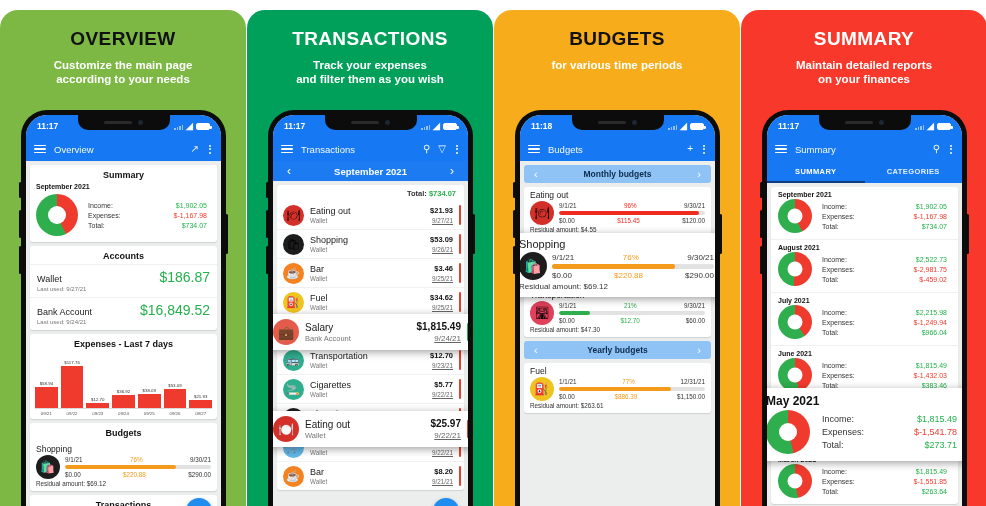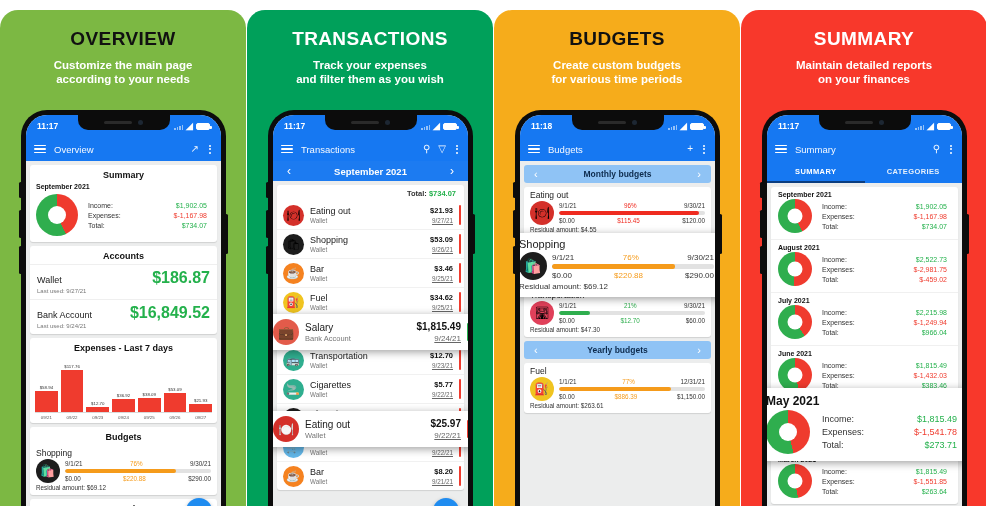--- a/index.html
+++ b/index.html
@@ -148,21 +148,21 @@
   .sum-vals { flex: 1; padding-left: 10px; font-size: 7px; }
   .sum-line { display: flex; justify-content: space-between; padding: 1.5px 4px 1.5px 0; }
   .sum-line .k { color: #333; }
   .pos { color: #24b14c; } .neg { color: #ef3b2e; }
 
   
   .acct { padding: 4px 7px 5px; border-top: 1px solid #efefef; }
   .acct:first-of-type { border-top: none; }
   .acct-top { display: flex; justify-content: space-between; align-items: baseline; }
   .acct-name { font-size: 9px; color: #222; }
-  .acct-amt { font-size: 16px; font-weight: bold; color: #24b14c; text-align: center; }
+  .acct-amt { font-size: 14px; font-weight: normal; color: #24b14c; text-align: center; }
   .acct-sub { font-size: 6px; color: #777; margin-top: 1px; }
 
   
   .chart { padding: 4px 5px 3px; }
   .bars { display: flex; align-items: flex-end; justify-content: space-between; height: 52px; gap: 3px; }
   .bcol { flex: 1; display: flex; flex-direction: column; align-items: center; justify-content: flex-end; height: 100%; }
   .bval { font-size: 4.4px; color: #333; margin-bottom: 1px; white-space: nowrap; }
   .brect { width: 100%; background: #ef3b2e; }
   .blabels { display: flex; justify-content: space-between; gap: 3px; border-top: 1px solid #d9d9d9; padding-top: 1.5px; }
   .blabels div { flex: 1; text-align: center; font-size: 4.4px; color: #555; }
@@ -629,21 +629,20 @@
             <div class="tx-bar" style="right:-3px;"></div>
           </div>
         </div>
       </div>
     </div>
   </div>
 
   <div class="panel p3">
     <div class="panel-title">BUDGETS</div>
     <div class="panel-sub">
-      <div>Create custom budgets</div>
       <div>for various time periods</div>
     </div>
 
     <div class="phone">
       <div class="sbtn l1"></div>
         <div class="sbtn l2"></div>
         <div class="sbtn l3"></div>
         <div class="sbtn r1"></div>
       <div class="screen">
         <div class="notch">

